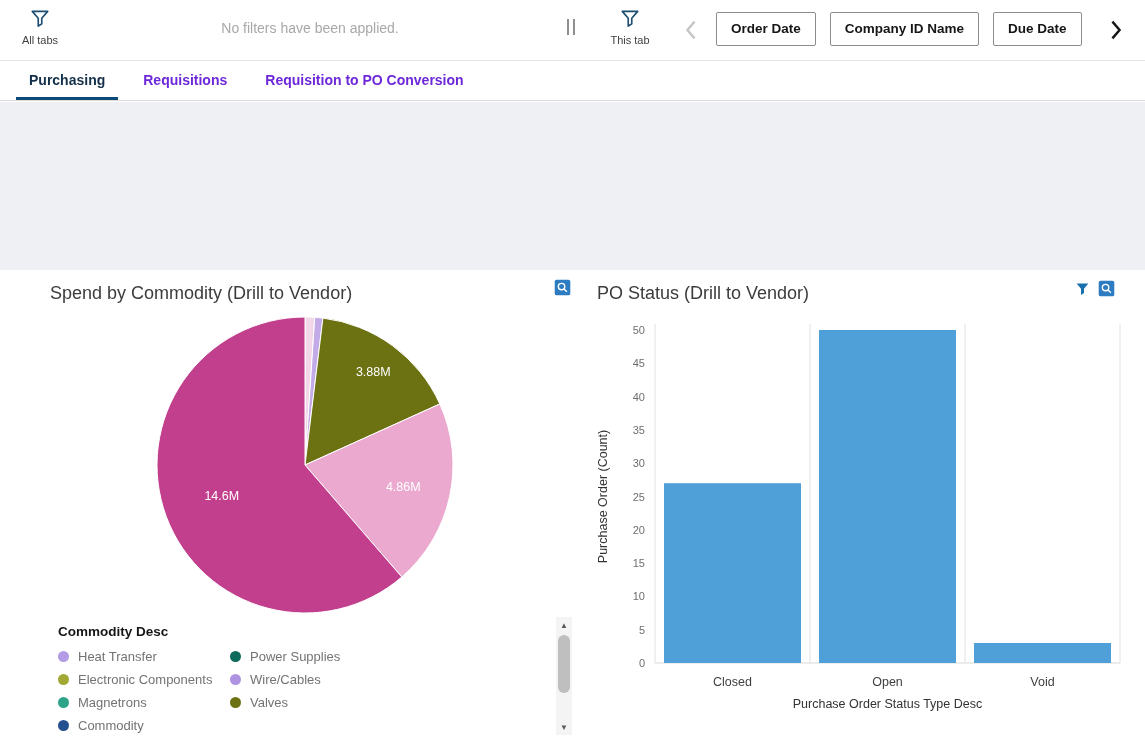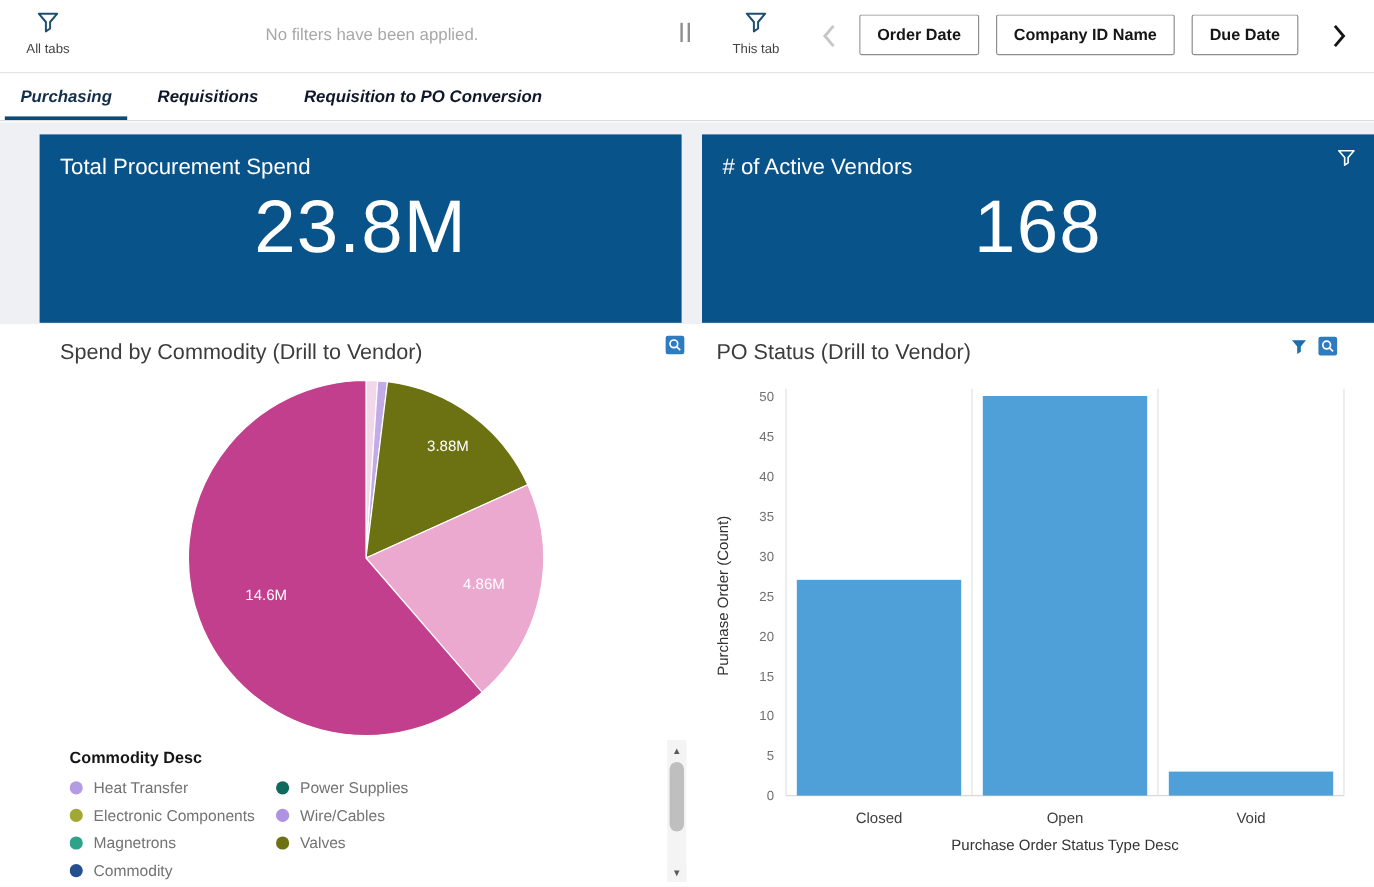--- a/index.html
+++ b/index.html
@@ -14,22 +14,22 @@
   .grp-this { left:600px; top:7px; }
   .no-filters { position:absolute; left:140px; top:20px; width:340px; text-align:center; font-size:14px; color:#a8a8a8; }
   .handle { position:absolute; left:567px; top:19px; width:8px; height:16px; border-left:2px solid #8f8f8f; border-right:2px solid #8f8f8f; cursor:col-resize; }
   .chev { position:absolute; background:#fff; border:none; display:flex; align-items:center; justify-content:center; cursor:pointer; }
   .chev-left { left:676px; top:12px; width:30px; height:36px; color:#c6c6c6; }
   .chev-right { right:6px; top:8px; width:46px; height:44px; color:#161616; z-index:6; }
   .chips { position:absolute; left:716px; top:12px; right:0; height:36px; display:flex; gap:14px; overflow:hidden; }
   .chip { flex:0 0 auto; border:1px solid #8d8d8d; border-radius:2px; background:#fff; height:34px; line-height:32px; padding:0 14px; font-size:13.5px; font-weight:bold; color:#161616; white-space:nowrap; cursor:pointer; }
 
   
-  .tabbar { position:absolute; top:62px; left:0; right:0; height:39px; background:#fff; border-bottom:1px solid #dcdcdc; display:flex; padding-left:4px;font-style:italic; }
-  .tab { display:flex; align-items:center; padding:0 13px; margin-right:12px; font-size:14px; font-weight:600; color:#0f172a; border-bottom:3px solid transparent; cursor:pointer; }
+  .tabbar { position:absolute; top:62px; left:0; right:0; height:39px; background:#fff; border-bottom:1px solid #dcdcdc; display:flex; padding-left:16px; }
+  .tab { display:flex; align-items:center; padding:0 13px; margin-right:12px; font-size:14px; font-weight:600; color:#6d28d9; border-bottom:3px solid transparent; cursor:pointer; }
   .tab.active { border-bottom-color:#0d4a78; color:#132f49; }
 
   
   .main { position:absolute; top:102px; left:0; right:0; bottom:0; background:#eef0f4; }
   .kpi-row { position:absolute; top:10px; left:33px; right:0; height:157px; display:flex; gap:17px; }
   .kpi-card { background:#08538a; color:#fff; display:flex; flex-direction:column; position:relative; }
   .kpi-card.first { flex:0 0 535px; }
   .kpi-card.second { flex:1 1 auto; }
   .kpi-title { font-size:18.5px; font-weight:400; padding:16px 0 0 17px; }
   .kpi-value { font-size:62px; font-weight:300; text-align:center; margin-top:4px; letter-spacing:1px; }
@@ -114,35 +114,20 @@
 </header>
 
 <nav class="tabbar">
   <div class="tab active">Purchasing</div>
   <div class="tab">Requisitions</div>
   <div class="tab">Requisition to PO Conversion</div>
 </nav>
 
 <main class="main">
 
-  <section class="kpi-row">
-    <div class="kpi-card first" style="background: rgb(8, 83, 138);">
-      <div class="kpi-title">Total Procurement Spend</div>
-      <div class="kpi-value">23.8M</div>
-    </div>
-    <div class="kpi-card second" style="background: rgb(8, 83, 138);">
-      <div class="kpi-title"># of Active Vendors</div>
-      <div class="kpi-value">168</div>
-      <span class="kpi-funnel">
-        <svg width="18" height="18" viewBox="0 0 20 20">
-            <path d="M3 4h14l-5.4 6.3v4.9l-3.2 2.2v-7.1z" fill="none" stroke="#fff" stroke-width="1.5" stroke-linejoin="round"></path>
-          </svg>
-      </span>
-    </div>
-  </section>
 
   <section class="panels">
 
     <div class="pie-panel">
       <div class="panel-title">Spend by Commodity (Drill to Vendor)</div>
       <span class="pie-drill">
         <svg width="17" height="17" viewBox="0 0 18 18">
             <rect x="0.75" y="0.75" width="16.5" height="16.5" rx="2" fill="#2d7cc1"></rect>
             <circle cx="8" cy="8" r="3.4" fill="none" stroke="#fff" stroke-width="1.5"></circle>
             <line x1="10.6" y1="10.6" x2="13.6" y2="13.6" stroke="#fff" stroke-width="1.5"></line>

